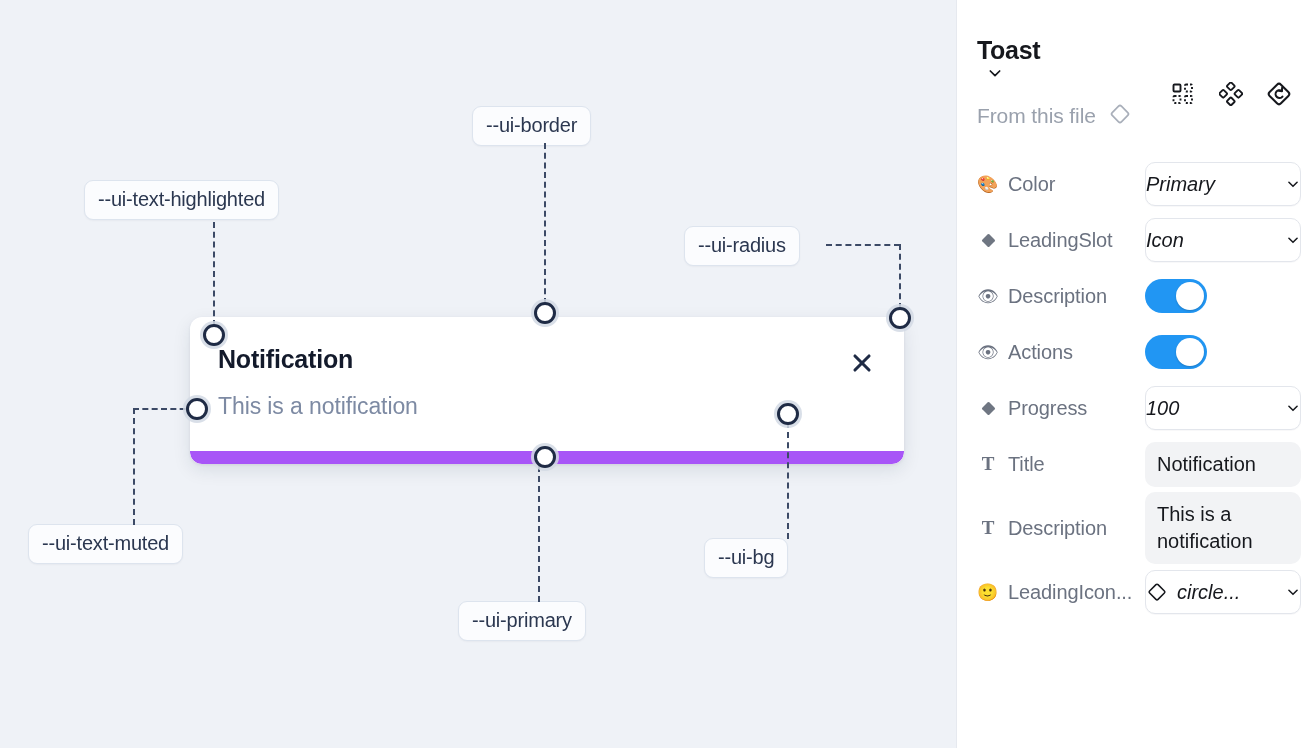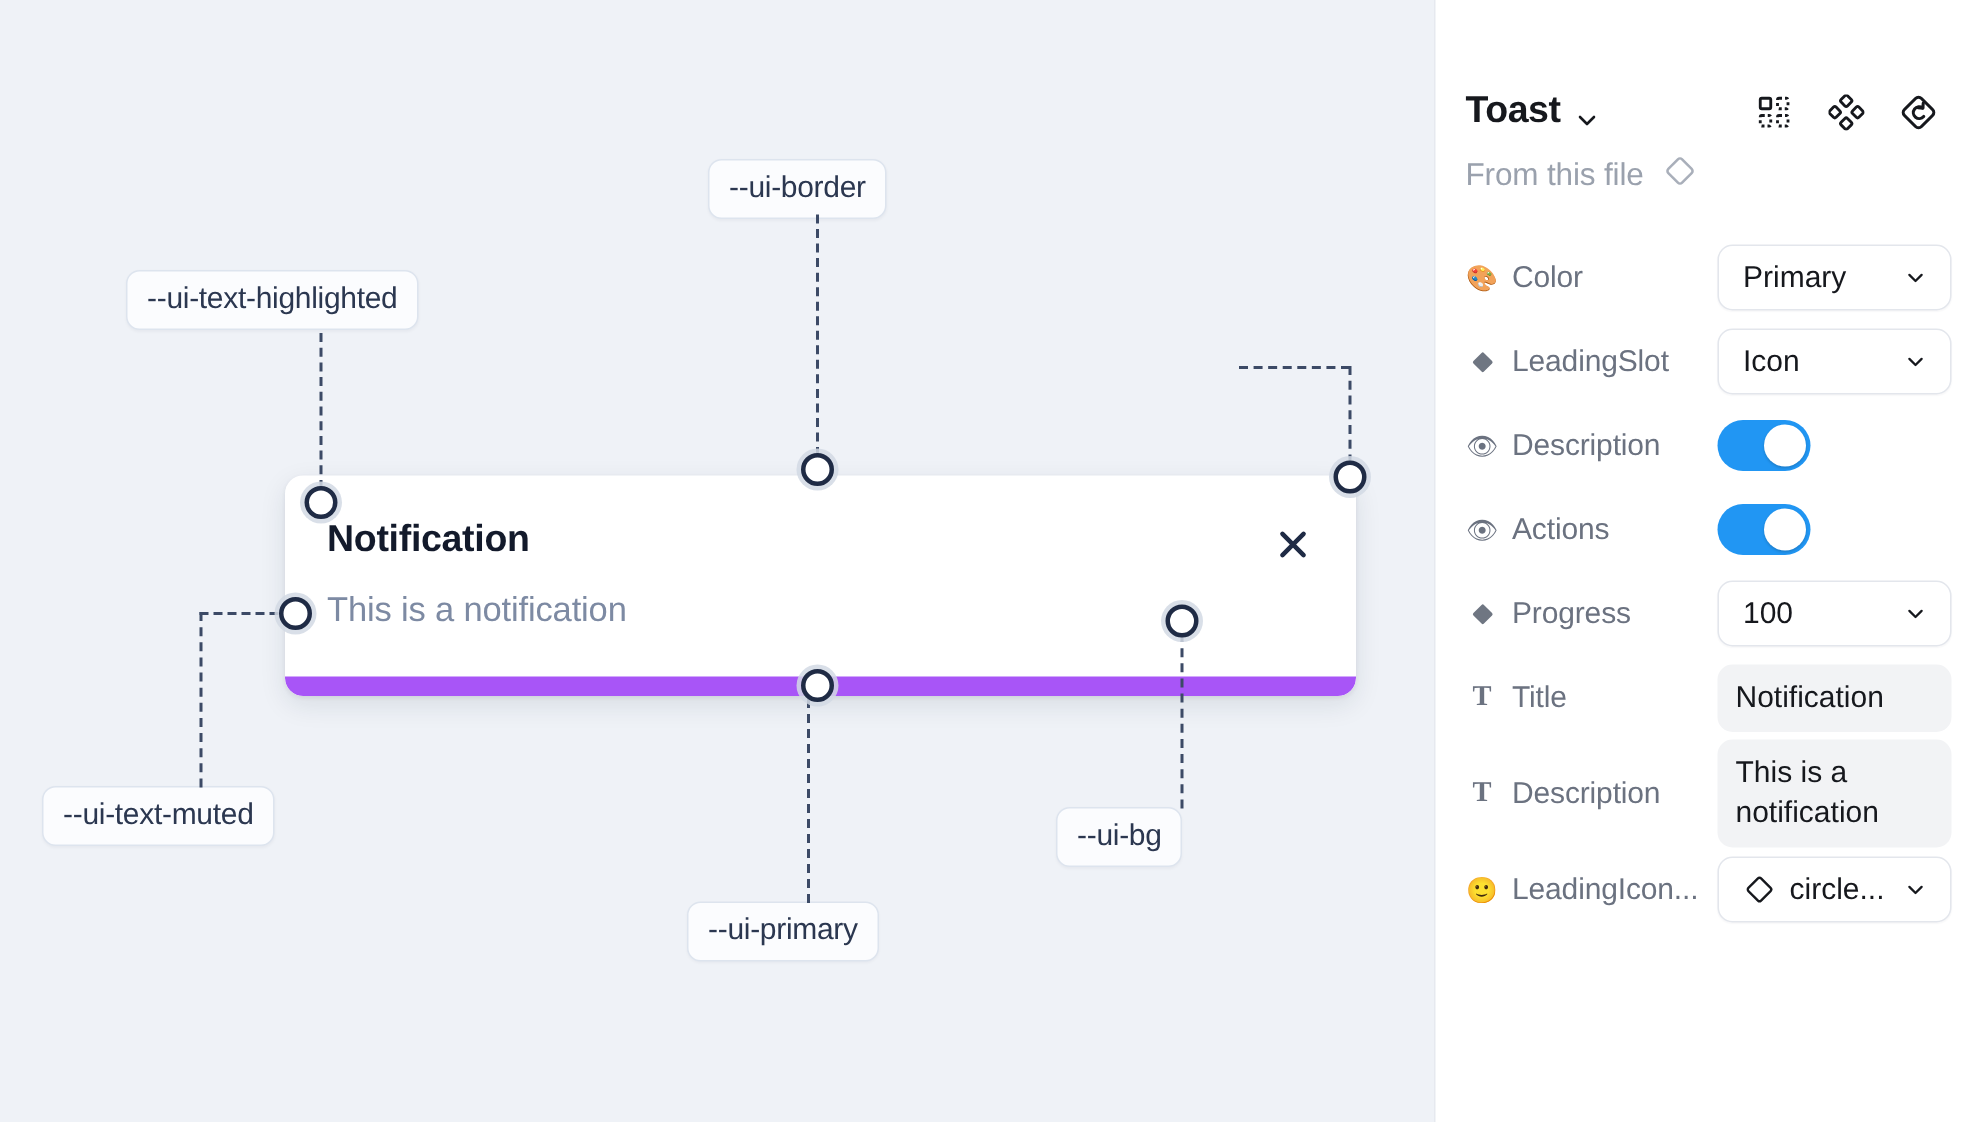--- a/index.html
+++ b/index.html
@@ -95,22 +95,22 @@
 
   
   .panel {
     position: relative;
     width: 356px; height: 748px;
     background: #ffffff;
     border-left: 1px solid #e6e9ef;
     padding: 0 20px;
   }
   .panel-header {
-    display: flex; align-items: flex-end;
-    height: 52px; margin-top: 36px;
+    display: flex; align-items: flex-start;
+    height: 52px; margin-top: 36px; flex-direction: column;
   }
   .panel-title {
     font-size: 25px; font-weight: 700; color: #16181d;
     letter-spacing: -0.3px;
   }
   .title-caret { margin-left: 10px; display: flex; align-items: center; cursor: pointer; }
   .header-icons { margin-left: auto; display: flex; align-items: center; gap: 22px; }
   .hicon { display: flex; align-items: center; justify-content: center; cursor: pointer; width: 26px; height: 26px; }
 
   .from-file {
@@ -139,24 +139,25 @@
   .prop-icon { width: 22px; display: flex; align-items: center; justify-content: center; font-size: 17px; flex: 0 0 22px; }
   .t-icon { font-family: "Liberation Serif", serif; font-weight: 700; font-size: 19px; color: #6b7280; }
   .prop-ctl { flex: 1; display: flex; justify-content: flex-start; }
 
   .select {
     width: 156px; min-height: 44px;
     background: #fff;
     border: 1.5px solid #e3e6ec;
     border-radius: 10px;
     display: flex; align-items: center;
-    padding: 0 16px;
+    padding: 0 0;
     font-size: 20px; color: #16181d; font-weight: 500;
     cursor: pointer;
     box-shadow: 0 1px 1px rgba(24,35,61,0.03);
+    font-style: italic;
   }
   .select .sel-val { flex: 1; overflow: hidden; white-space: nowrap; text-overflow: ellipsis; }
   .select .caret { margin-left: 6px; display: flex; align-items: center; }
   .select .lead-diamond { margin-right: 9px; display: flex; align-items: center; }
 
   .textbox {
     width: 156px; min-height: 44px;
     background: #f2f3f5;
     border-radius: 10px;
     display: flex; align-items: center;
@@ -215,20 +216,21 @@
 
     <div class="handle" style="left:203px; top:324px;"></div>
     <div class="handle" style="left:534px; top:302px;"></div>
     <div class="handle" style="left:889px; top:307px;"></div>
     <div class="handle" style="left:186px; top:398px;"></div>
     <div class="handle" style="left:777px; top:403px;"></div>
     <div class="handle" style="left:534px; top:446px;"></div>
 
     <div class="anno" style="left:84px; top:180px;">--ui-text-highlighted</div>
     <div class="anno" style="left:472px; top:106px;">--ui-border</div>
+    <div class="anno" style="left:684px; top:226px;">--ui-radius</div>
     <div class="anno" style="left:28px; top:524px;">--ui-text-muted</div>
     <div class="anno" style="left:458px; top:601px;">--ui-primary</div>
     <div class="anno" style="left:704px; top:538px;">--ui-bg</div>
   </div>
 
   <div class="panel">
 
     <div class="panel-header">
       <div class="panel-title">Toast</div>
       <div class="title-caret">

